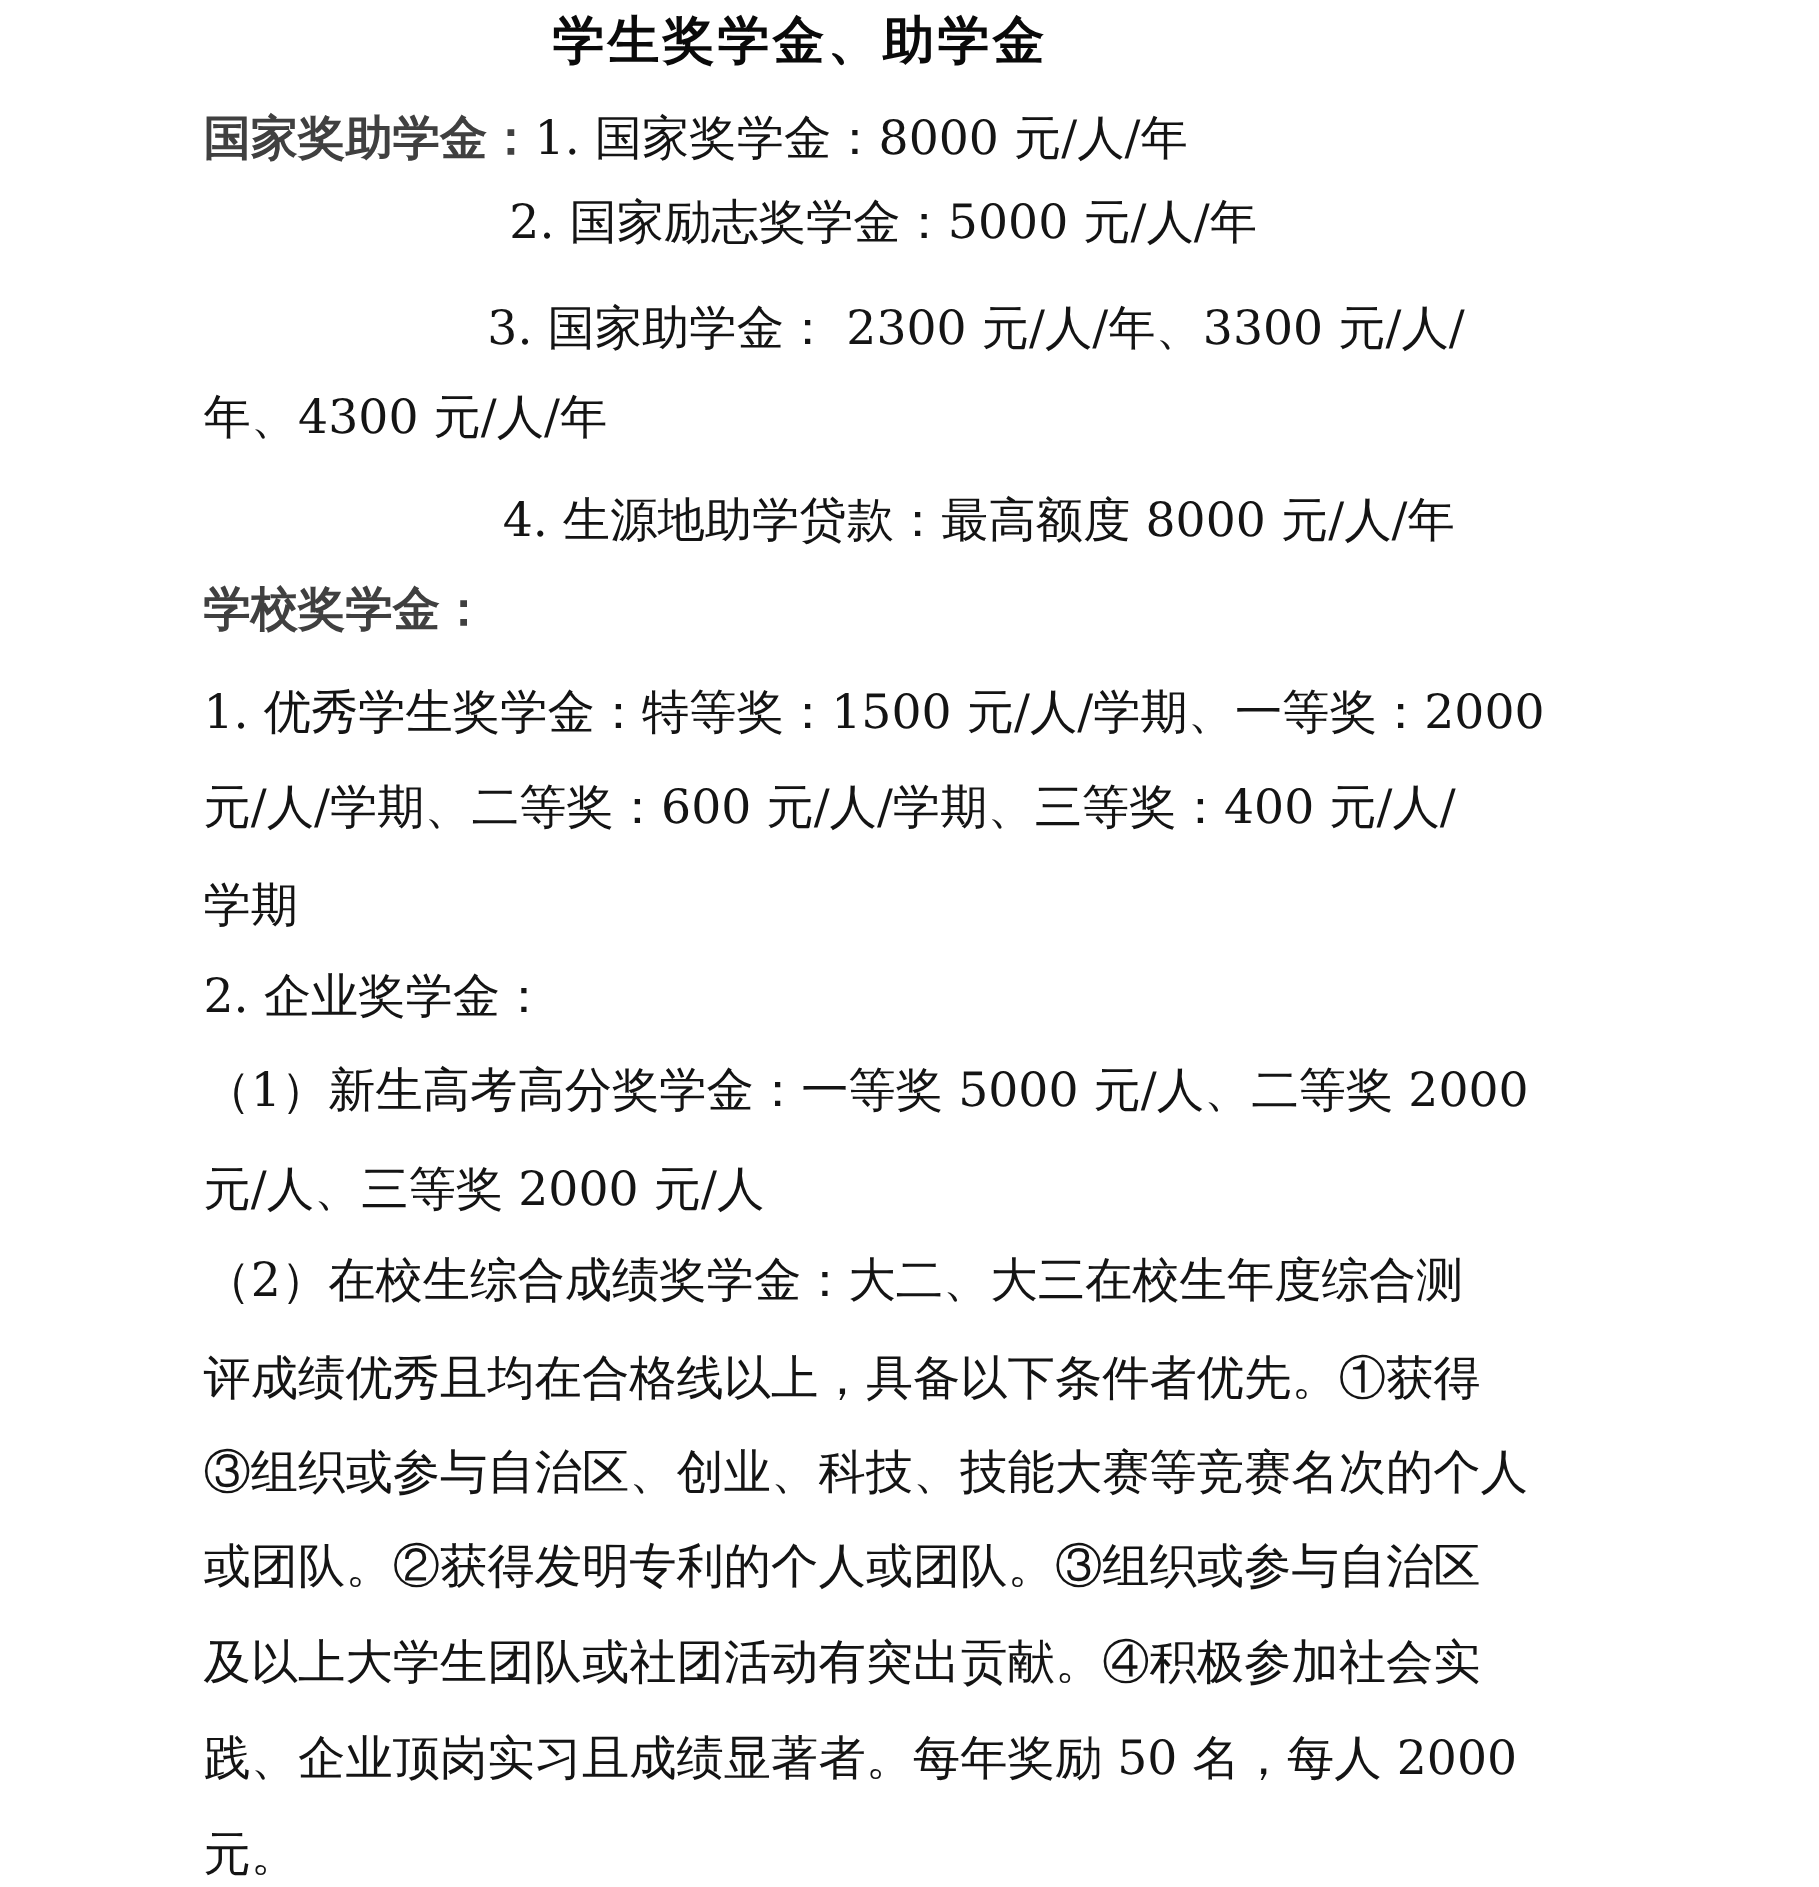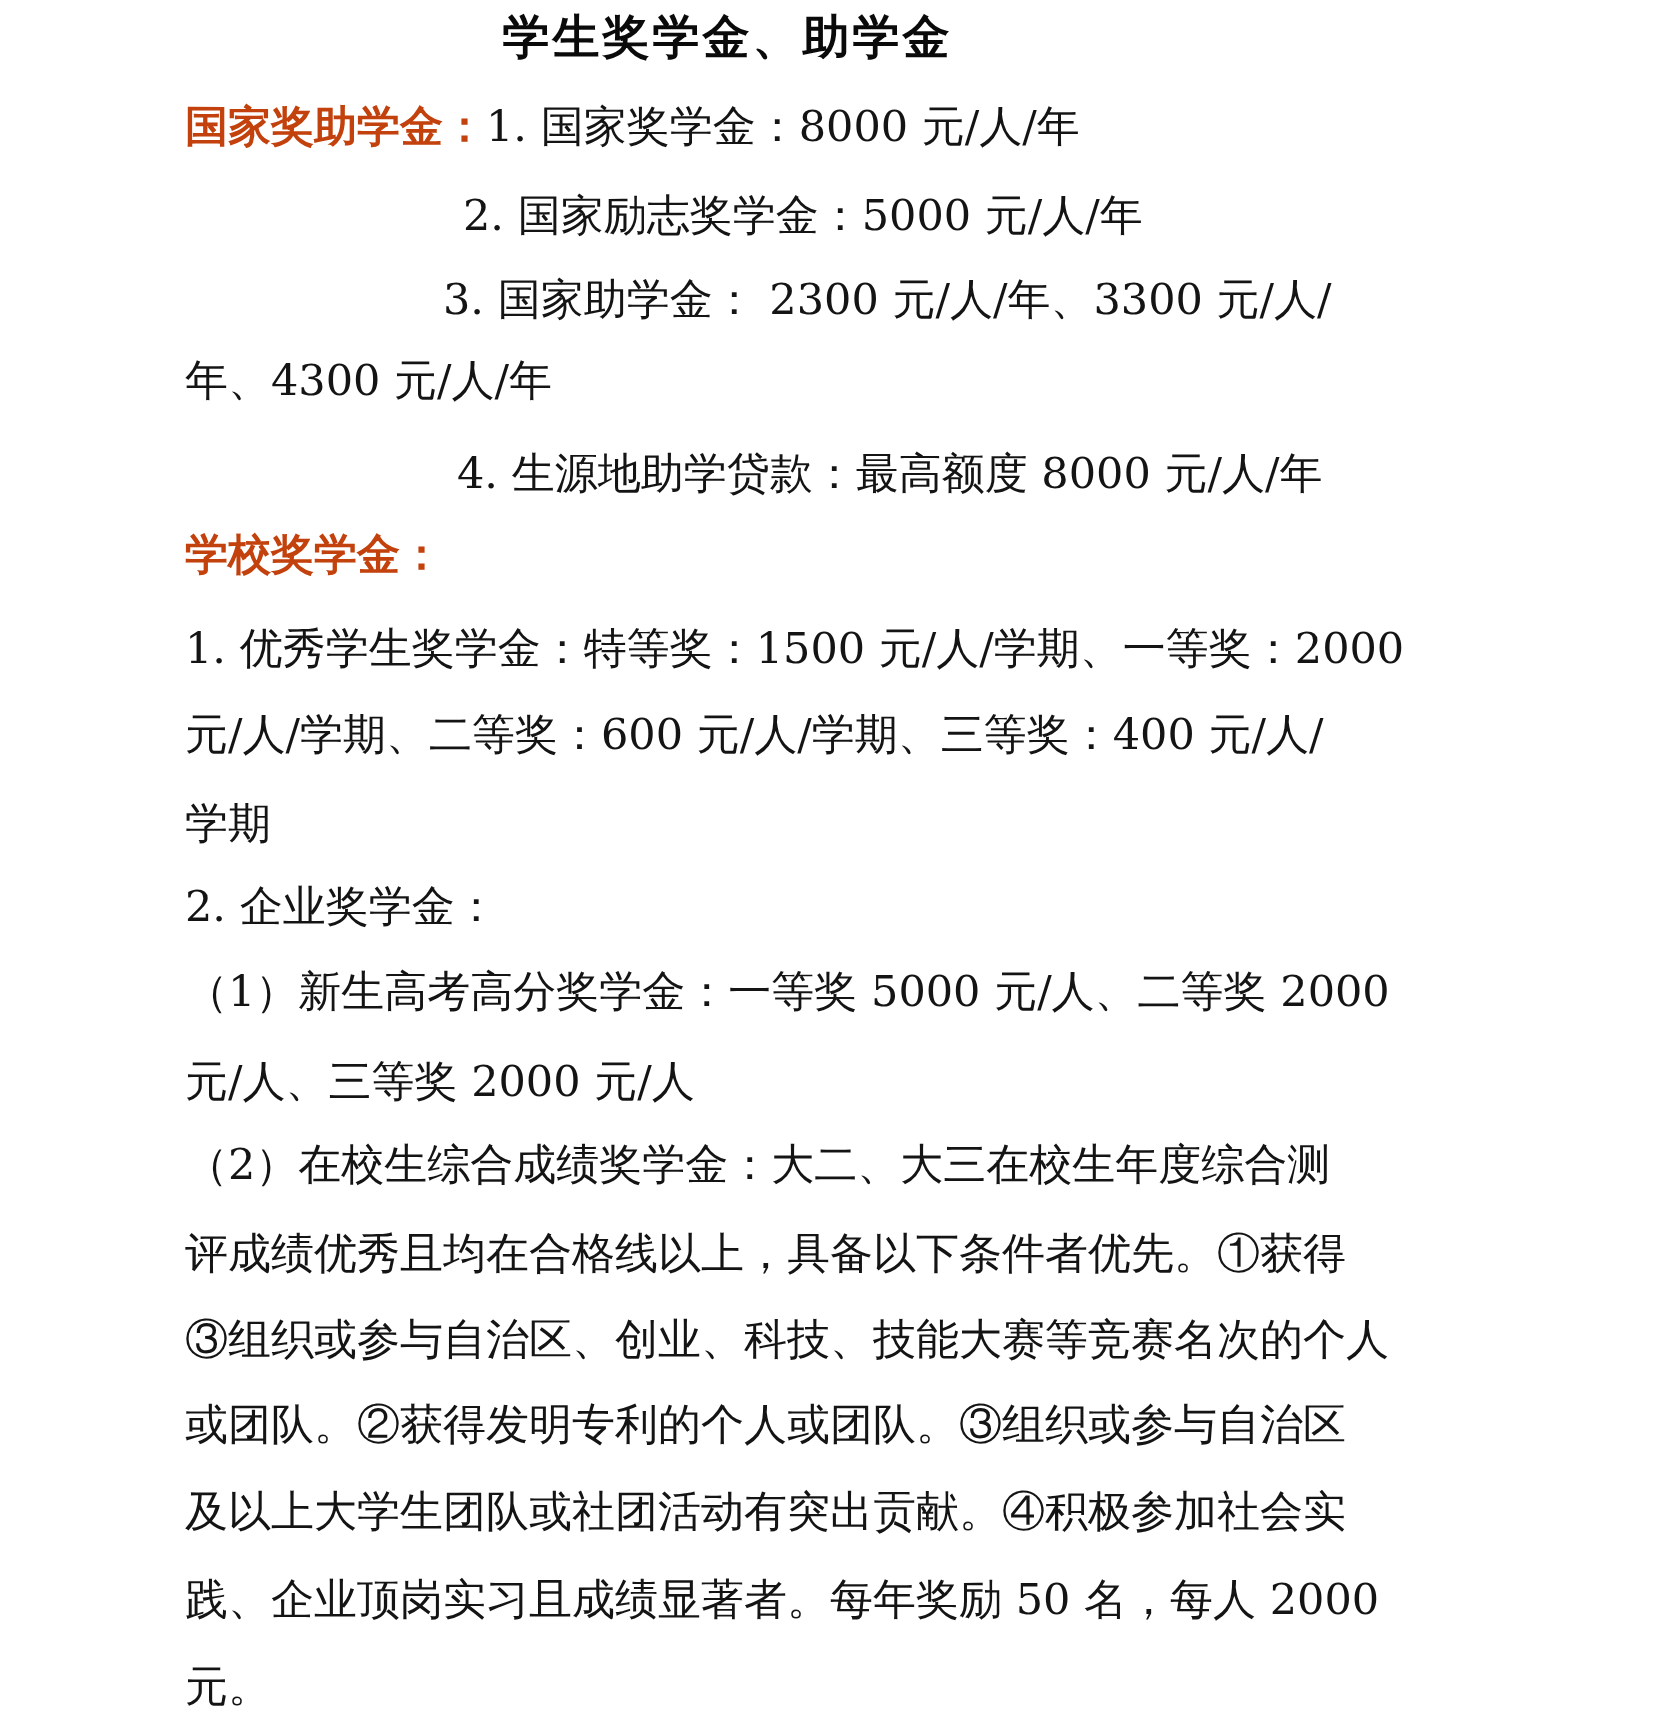--- a/index.html
+++ b/index.html
@@ -44,31 +44,31 @@
     white-space: pre;
     color: #141414;
   }
   .seg {
     font-family: "DejaVu Serif", "Liberation Serif", serif;
     font-weight: 400;
   }
   .seg.bold {
     font-family: "DejaVu Sans", "Liberation Sans", sans-serif;
     font-weight: 700;
-    color: #c2410c;
+    color: #404040;
   }
 </style>
 </head>
 <body>
 
 <div class="page">
   <h1 class="doc-title">学生奖学金、助学金</h1>
   <div id="lines">
       <div class="line" style="top: 100px; padding-left: 0px;"><span class="seg bold">国家奖助学金：</span><span class="seg">1. 国家奖学金：8000 元/人/年</span></div>
-      <div class="line" style="top: 189px; padding-left: 278px; text-align: center;"><span class="seg">2. 国家励志奖学金：5000 元/人/年</span></div>
+      <div class="line" style="top: 176px; padding-left: 278px; text-align: center;"><span class="seg">2. 国家励志奖学金：5000 元/人/年</span></div>
       <div class="line" style="top: 273px; padding-left: 258px;"><span class="seg">3. 国家助学金： 2300 元/人/年、3300 元/人/</span></div>
       <div class="line" style="top: 354px; padding-left: 0px;"><span class="seg">年、4300 元/人/年</span></div>
       <div class="line" style="top: 447px; padding-left: 272px;"><span class="seg">4. 生源地助学贷款：最高额度 8000 元/人/年</span></div>
       <div class="line" style="top: 528px; padding-left: 0px;"><span class="seg bold">学校奖学金：</span></div>
       <div class="line" style="top: 622px; padding-left: 0px;"><span class="seg">1. 优秀学生奖学金：特等奖：1500 元/人/学期、一等奖：2000</span></div>
       <div class="line" style="top: 708px; padding-left: 0px;"><span class="seg">元/人/学期、二等奖：600 元/人/学期、三等奖：400 元/人/</span></div>
       <div class="line" style="top: 797px; padding-left: 0px;"><span class="seg">学期</span></div>
       <div class="line" style="top: 880px; padding-left: 0px;"><span class="seg">2. 企业奖学金：</span></div>
       <div class="line" style="top: 965px; padding-left: 0px;"><span class="seg">（1）新生高考高分奖学金：一等奖 5000 元/人、二等奖 2000</span></div>
       <div class="line" style="top: 1055px; padding-left: 0px;"><span class="seg">元/人、三等奖 2000 元/人</span></div>

